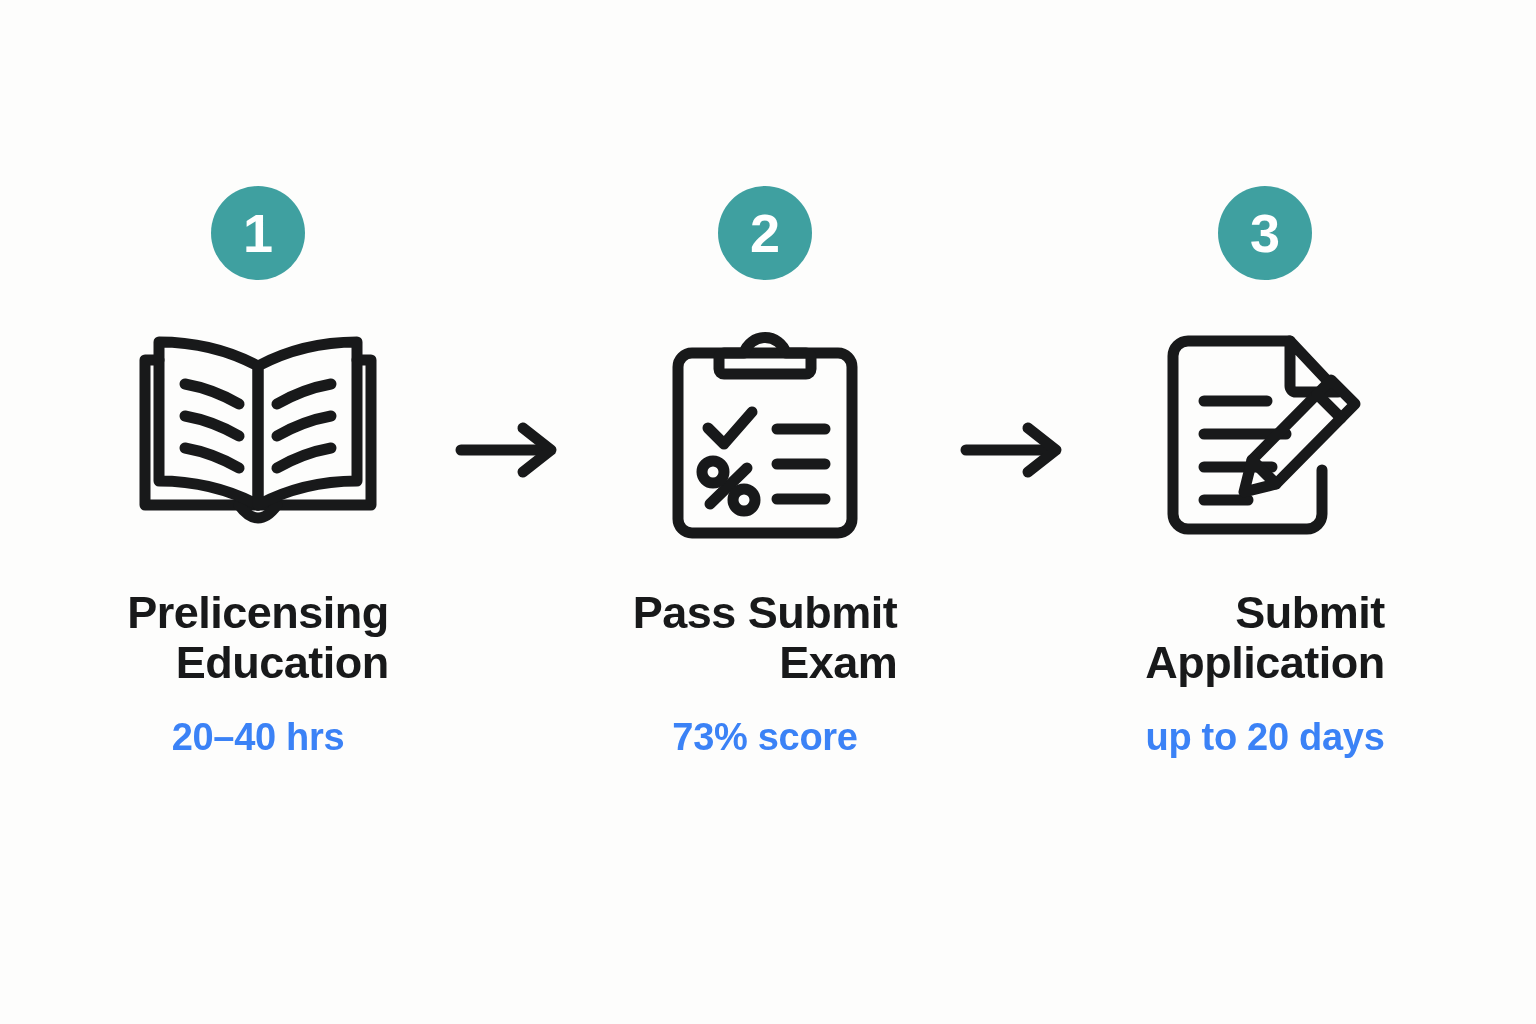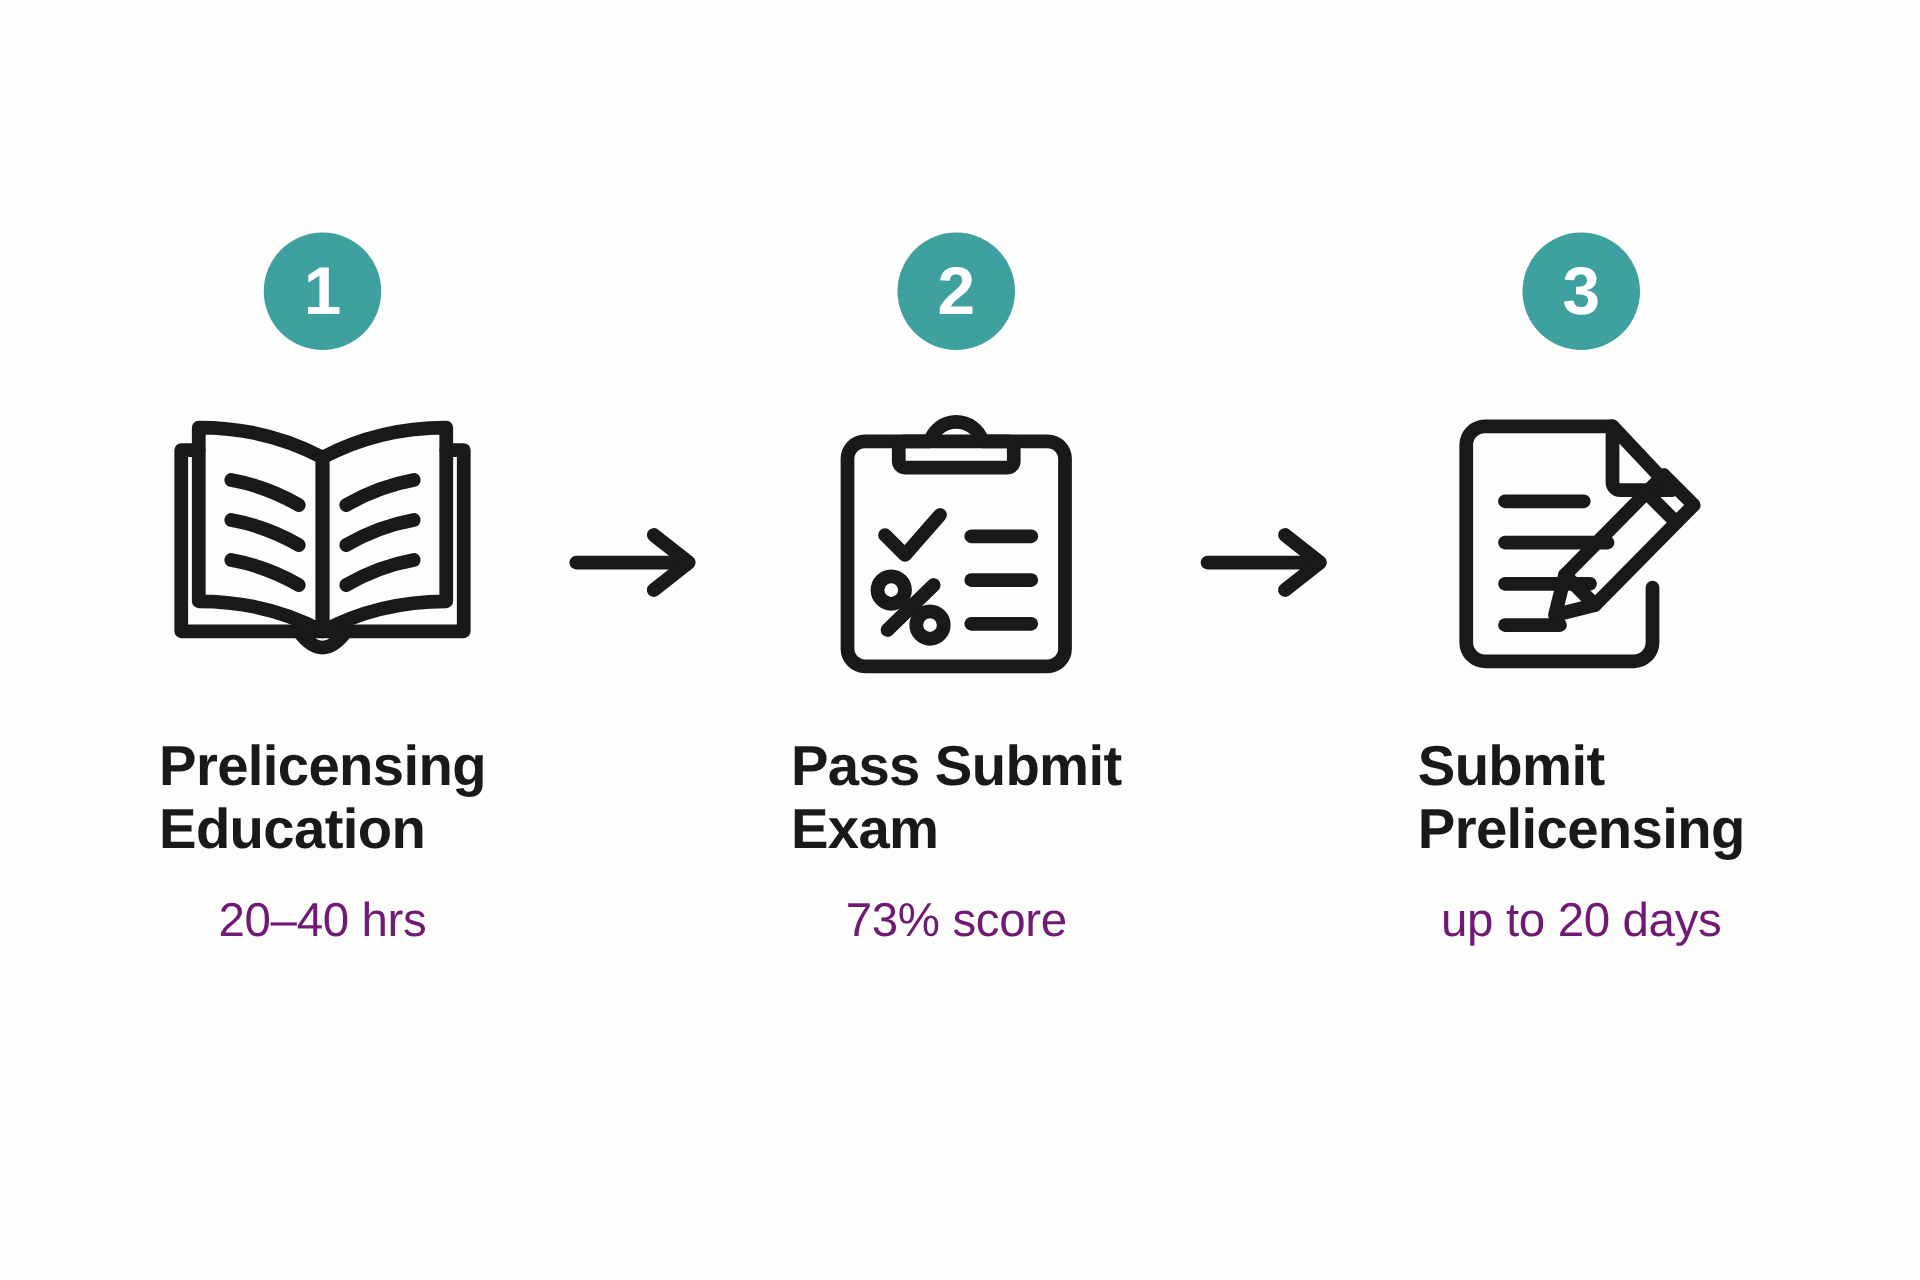--- a/index.html
+++ b/index.html
@@ -64,30 +64,30 @@
     display: block;
   }
 
   
   .title {
     margin-top: 44px;
     font-size: 45px;
     font-weight: 700;
     line-height: 1.1;
     color: #18191A;
-    text-align: left;
+    text-align: right;
     letter-spacing: -0.5px;
     white-space: pre-line;
   }
   .subtitle {
     margin-top: 30px;
     font-size: 38px;
-    font-weight: 400;
+    font-weight: 700;
     line-height: 1.1;
-    color: #701a75;
+    color: #3b82f6;
     text-align: center;
     letter-spacing: -0.3px;
   }
 
   
   .arrow {
     position: absolute;
     top: 420px;
     width: 110px;
     height: 60px;
@@ -189,21 +189,21 @@
 
         <path d="M169 50 L193 74 L114 154 L90 130 Z"></path>
 
         <path d="M155 64 L179 88"></path>
 
         <path d="M90 130 L114 154 L82 162 Z"></path>
       </svg>
     </div>
 
     <div class="title">Submit
-Prelicensing</div>
+Application</div>
     <div class="subtitle">up to 20 days</div>
   </div>
 
   <div class="arrow arrow-1">
     <svg width="110" height="60" viewBox="0 0 110 60" fill="none" stroke="#18191A" stroke-width="11" stroke-linecap="round" stroke-linejoin="round">
       <path d="M6 30 L92 30"></path>
       <path d="M68 8 L96 30 L68 52"></path>
     </svg>
   </div>
 

